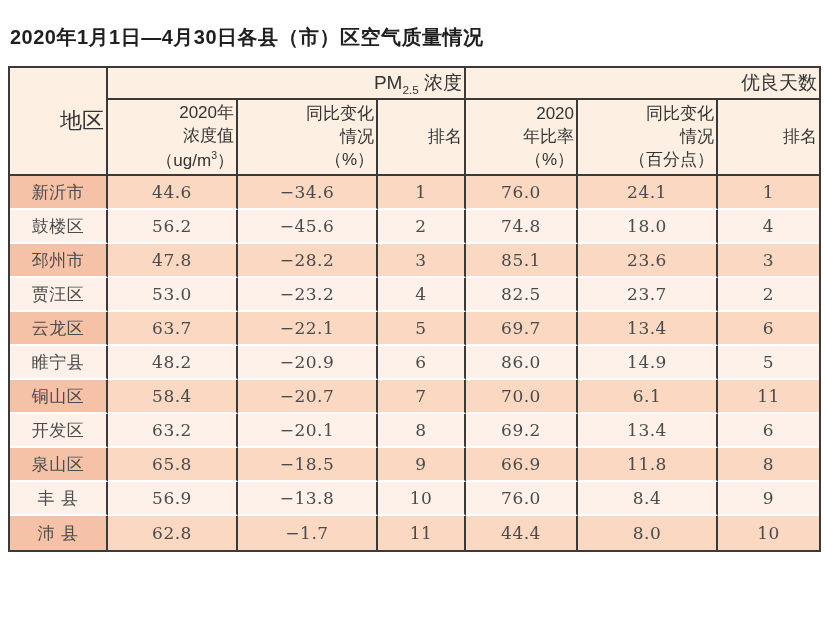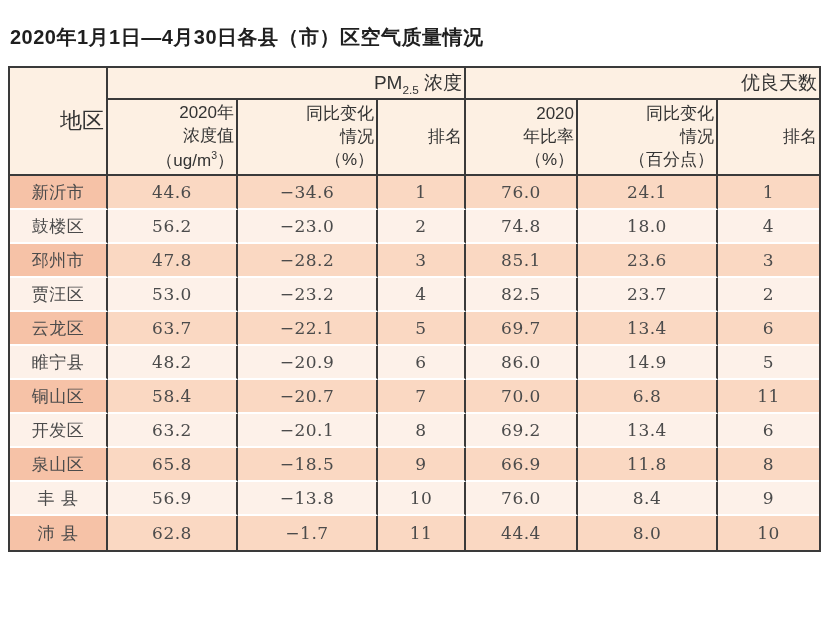--- a/index.html
+++ b/index.html
@@ -108,21 +108,21 @@
           <td class="v-line">44.6</td>
           <td class="v-line">−34.6</td>
           <td class="v-line">1</td>
           <td class="v-line">76.0</td>
           <td class="v-line">24.1</td>
           <td>1</td>
         </tr>
         <tr>
           <td class="region v-line">鼓楼区</td>
           <td class="v-line">56.2</td>
-          <td class="v-line">−23.0</td>
+          <td class="v-line">−45.6</td>
           <td class="v-line">2</td>
           <td class="v-line">74.8</td>
           <td class="v-line">18.0</td>
           <td>4</td>
         </tr>
         <tr>
           <td class="region v-line">邳州市</td>
           <td class="v-line">47.8</td>
           <td class="v-line">−28.2</td>
           <td class="v-line">3</td>
@@ -156,21 +156,21 @@
           <td class="v-line">86.0</td>
           <td class="v-line">14.9</td>
           <td>5</td>
         </tr>
         <tr>
           <td class="region v-line">铜山区</td>
           <td class="v-line">58.4</td>
           <td class="v-line">−20.7</td>
           <td class="v-line">7</td>
           <td class="v-line">70.0</td>
-          <td class="v-line">6.8</td>
+          <td class="v-line">6.1</td>
           <td>11</td>
         </tr>
         <tr>
           <td class="region v-line">开发区</td>
           <td class="v-line">63.2</td>
           <td class="v-line">−20.1</td>
           <td class="v-line">8</td>
           <td class="v-line">69.2</td>
           <td class="v-line">13.4</td>
           <td>6</td>

